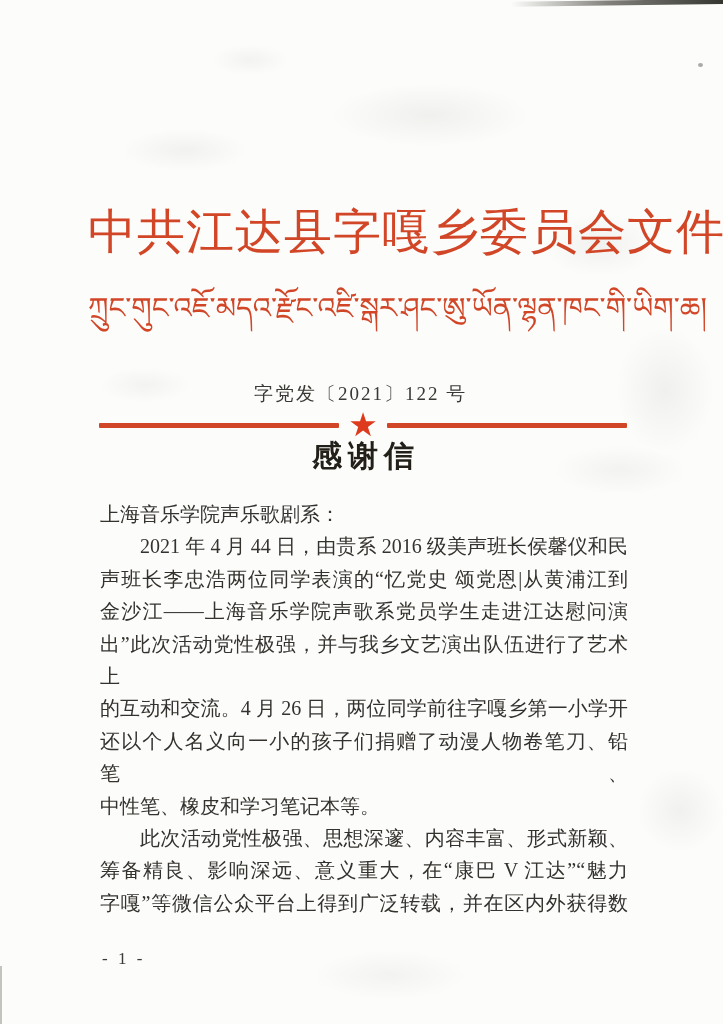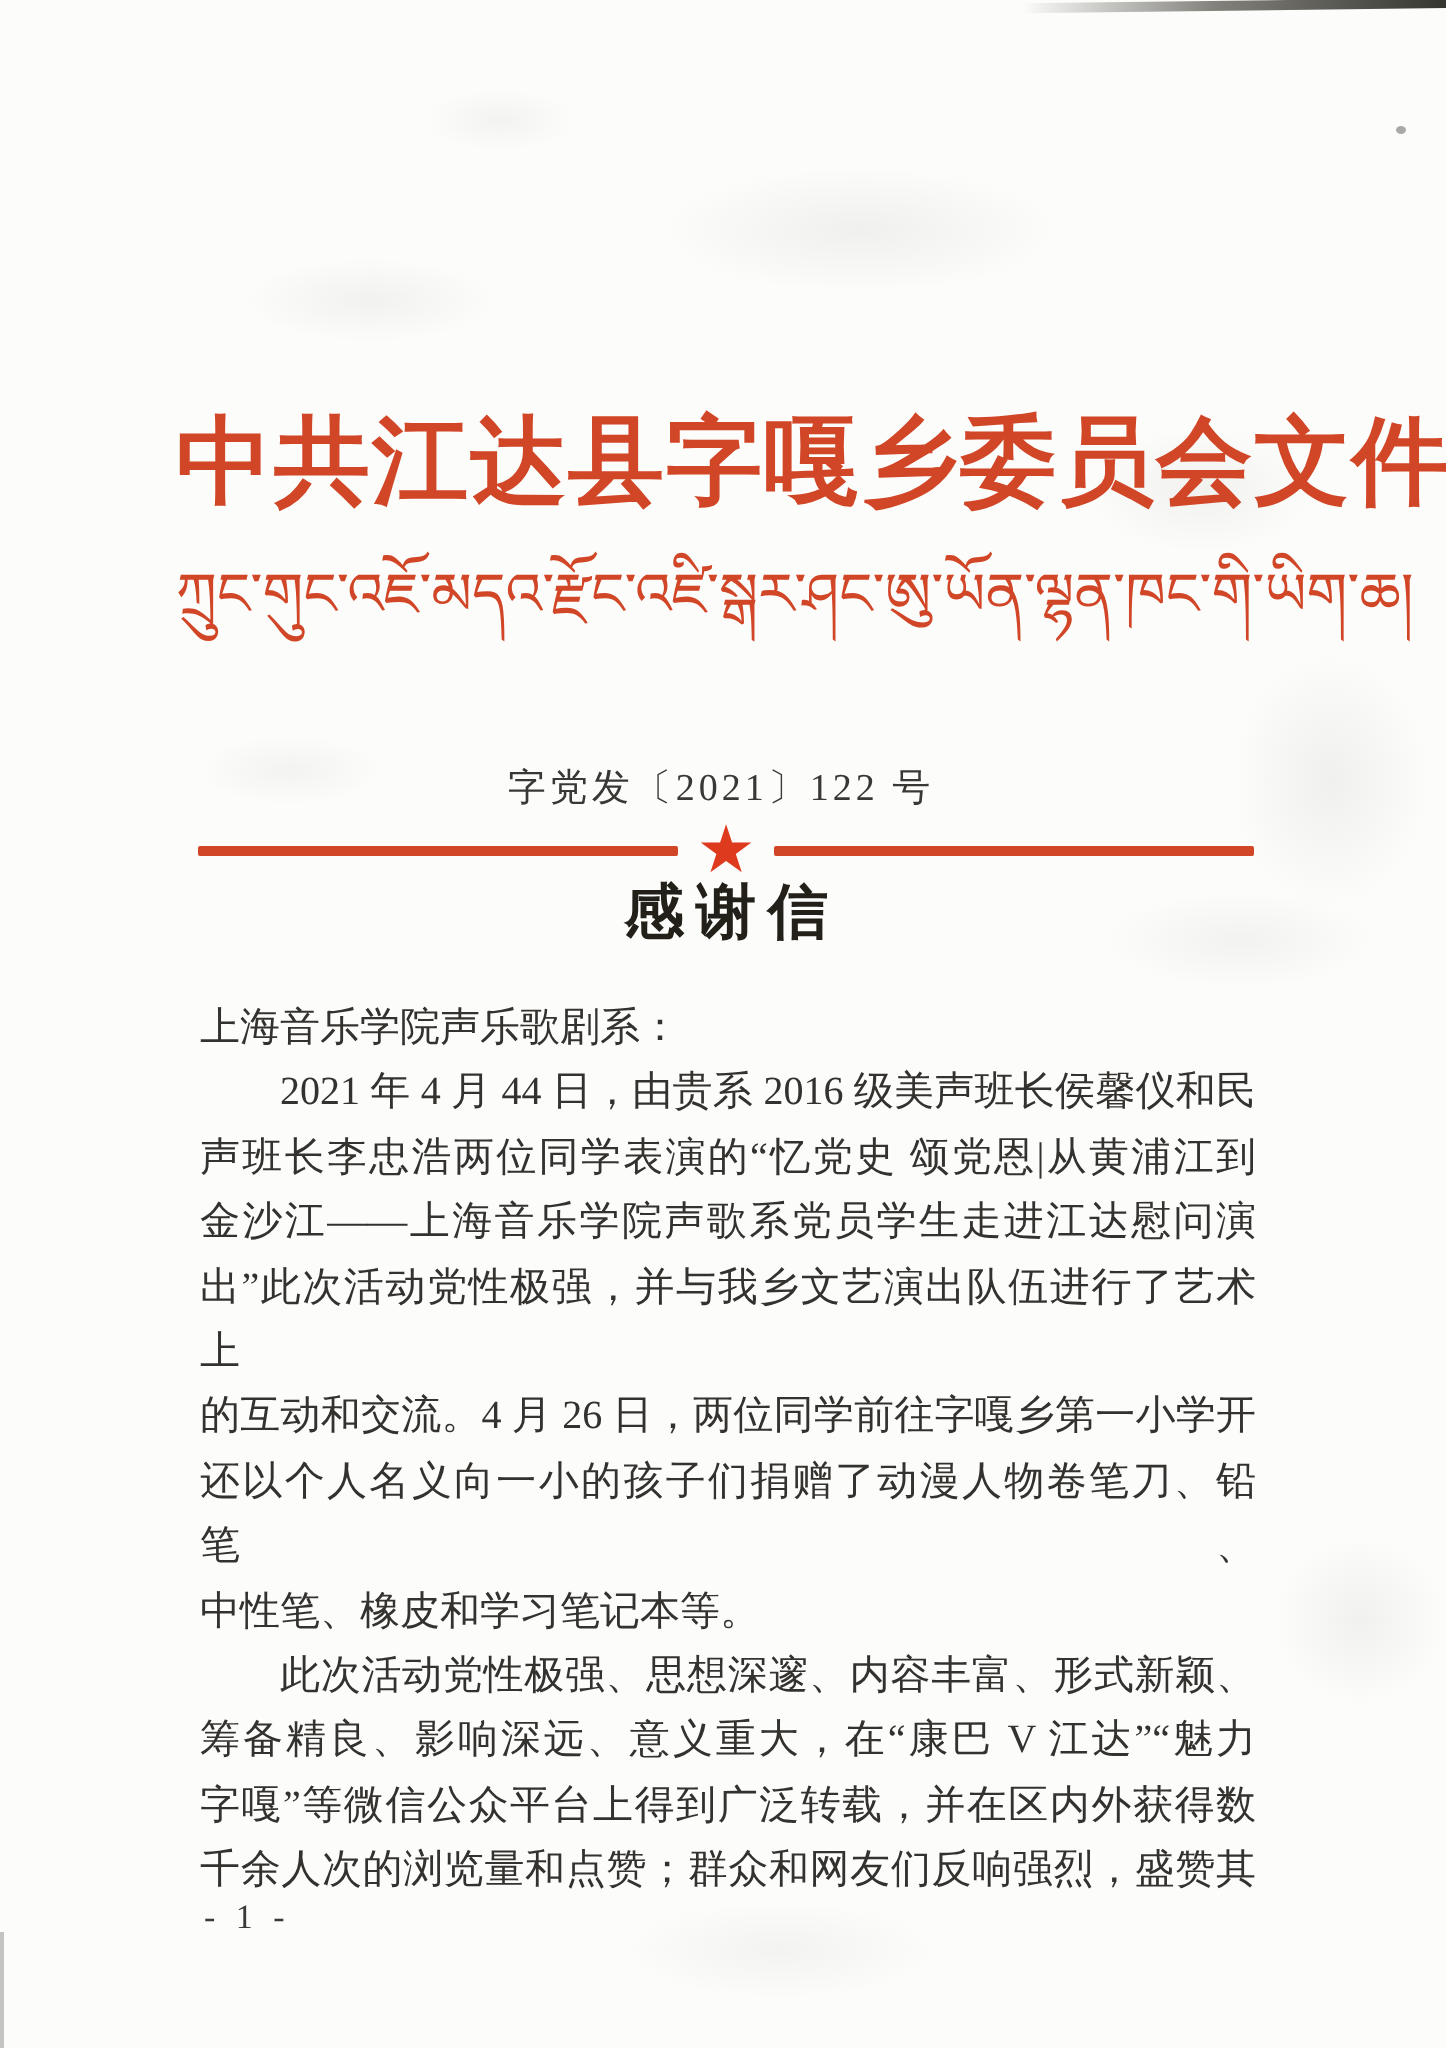--- a/index.html
+++ b/index.html
@@ -36,28 +36,28 @@
     background: #8e8e8a; opacity: 0.75;
   }
   .artifact-left-edge {
     position: absolute; left: 0; bottom: 0;
     width: 2px; height: 58px;
     background: #c3c3bf;
   }
   .doc-title {
     position: absolute; top: 201px; left: 88px; width: 550px;
     text-align: center;
-    font-size: 48px; line-height: 62px; font-weight: 700;
+    font-size: 48px; line-height: 62px; font-weight: 400;
     letter-spacing: 1px;
     color: var(--red, #d24628);
     font-family: "Liberation Serif", "DejaVu Serif", serif;
     white-space: nowrap;
   }
   .doc-title-tibetan {
-    position: absolute; top: 274px; left: 88px; width: 550px;
+    position: absolute; top: 284px; left: 88px; width: 550px;
     text-align: center;
     font-size: 29px; line-height: 48px;
     color: var(--red, #d24628);
     white-space: nowrap;
   }
   .doc-number {
     position: absolute; top: 381px; left: 88px; width: 545px;
     text-align: center;
     font-size: 19px; letter-spacing: 2px;
     color: #3a3834;
@@ -126,18 +126,17 @@
     <div class="bline just">声班长李忠浩两位同学表演的“忆党史 颂党恩|从黄浦江到</div>
     <div class="bline just">金沙江——上海音乐学院声歌系党员学生走进江达慰问演</div>
     <div class="bline just">出”此次活动党性极强，并与我乡文艺演出队伍进行了艺术上</div>
     <div class="bline just">的互动和交流。4 月 26 日，两位同学前往字嘎乡第一小学开</div>
     <div class="bline just">还以个人名义向一小的孩子们捐赠了动漫人物卷笔刀、铅笔、</div>
     <div class="bline">中性笔、橡皮和学习笔记本等。</div>
 
     <div class="bline just indent">此次活动党性极强、思想深邃、内容丰富、形式新颖、</div>
     <div class="bline just">筹备精良、影响深远、意义重大，在“康巴 V 江达”“魅力</div>
     <div class="bline just">字嘎”等微信公众平台上得到广泛转载，并在区内外获得数</div>
-    <div class="bline just">千余人次的浏览量和点赞；群众和网友们反响强烈，盛赞其</div>
   </div>
 
   <div class="page-number">- 1 -</div>
 
 </div>
 
 </body></html>

